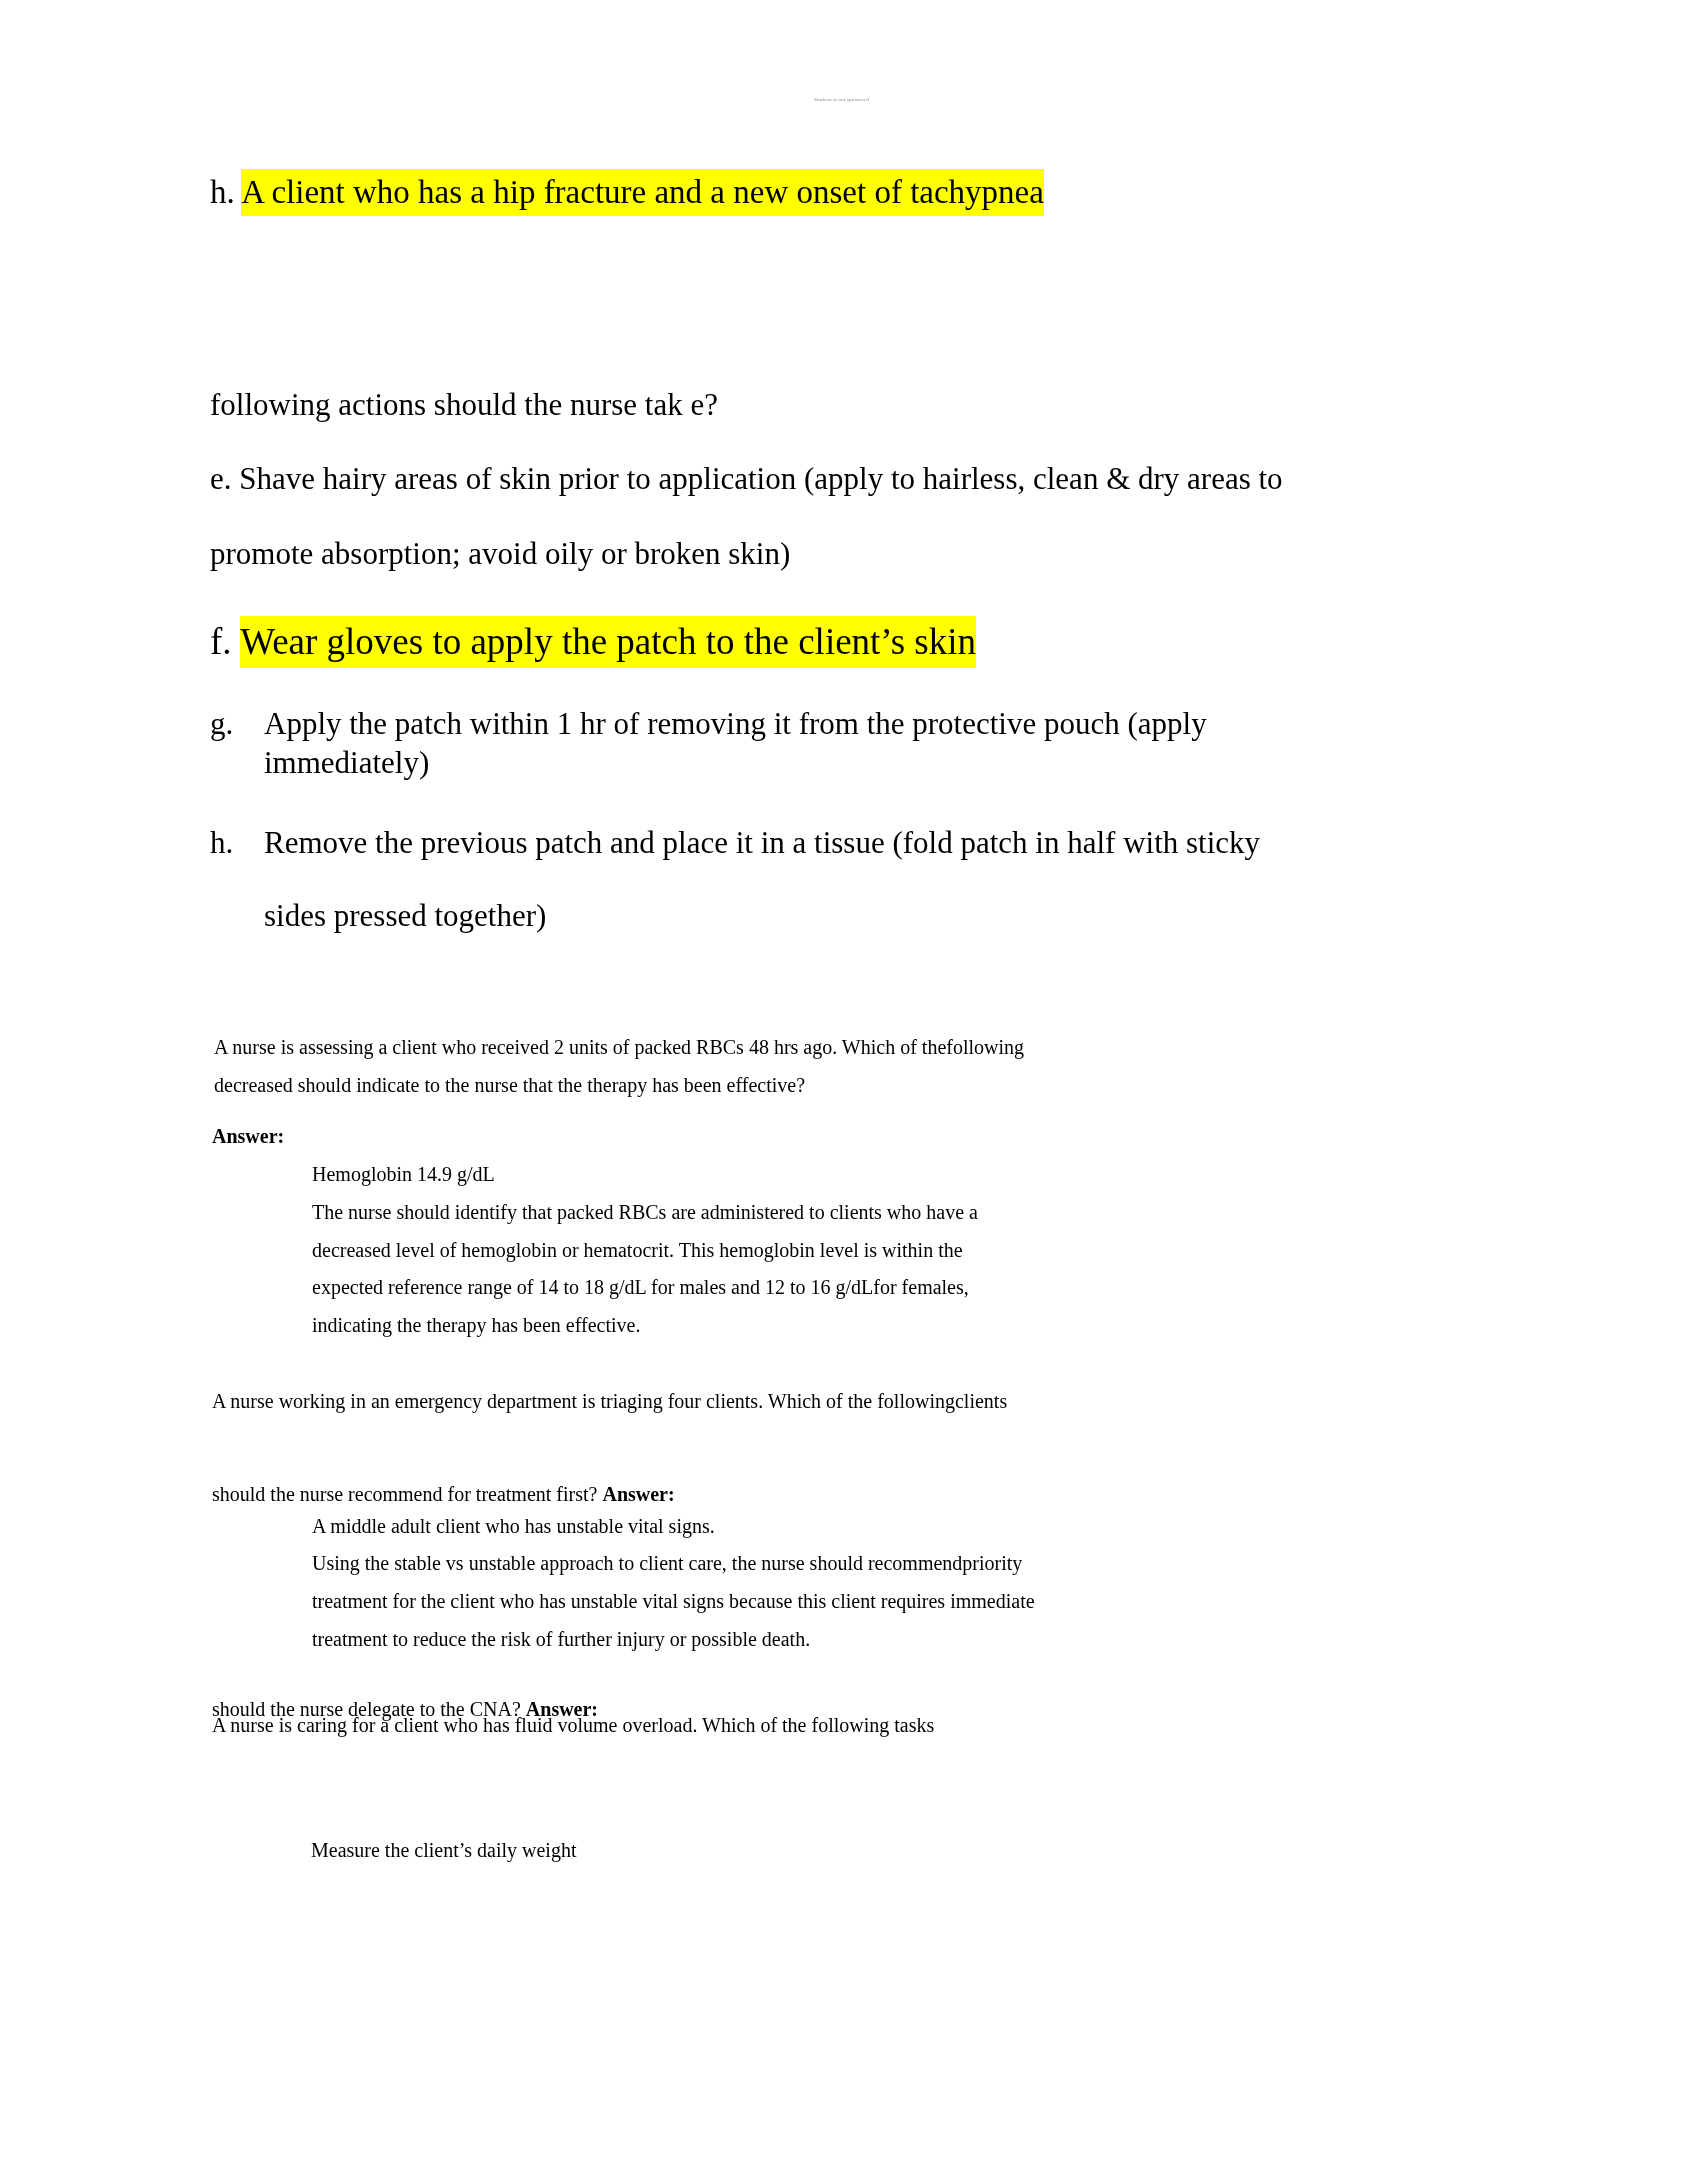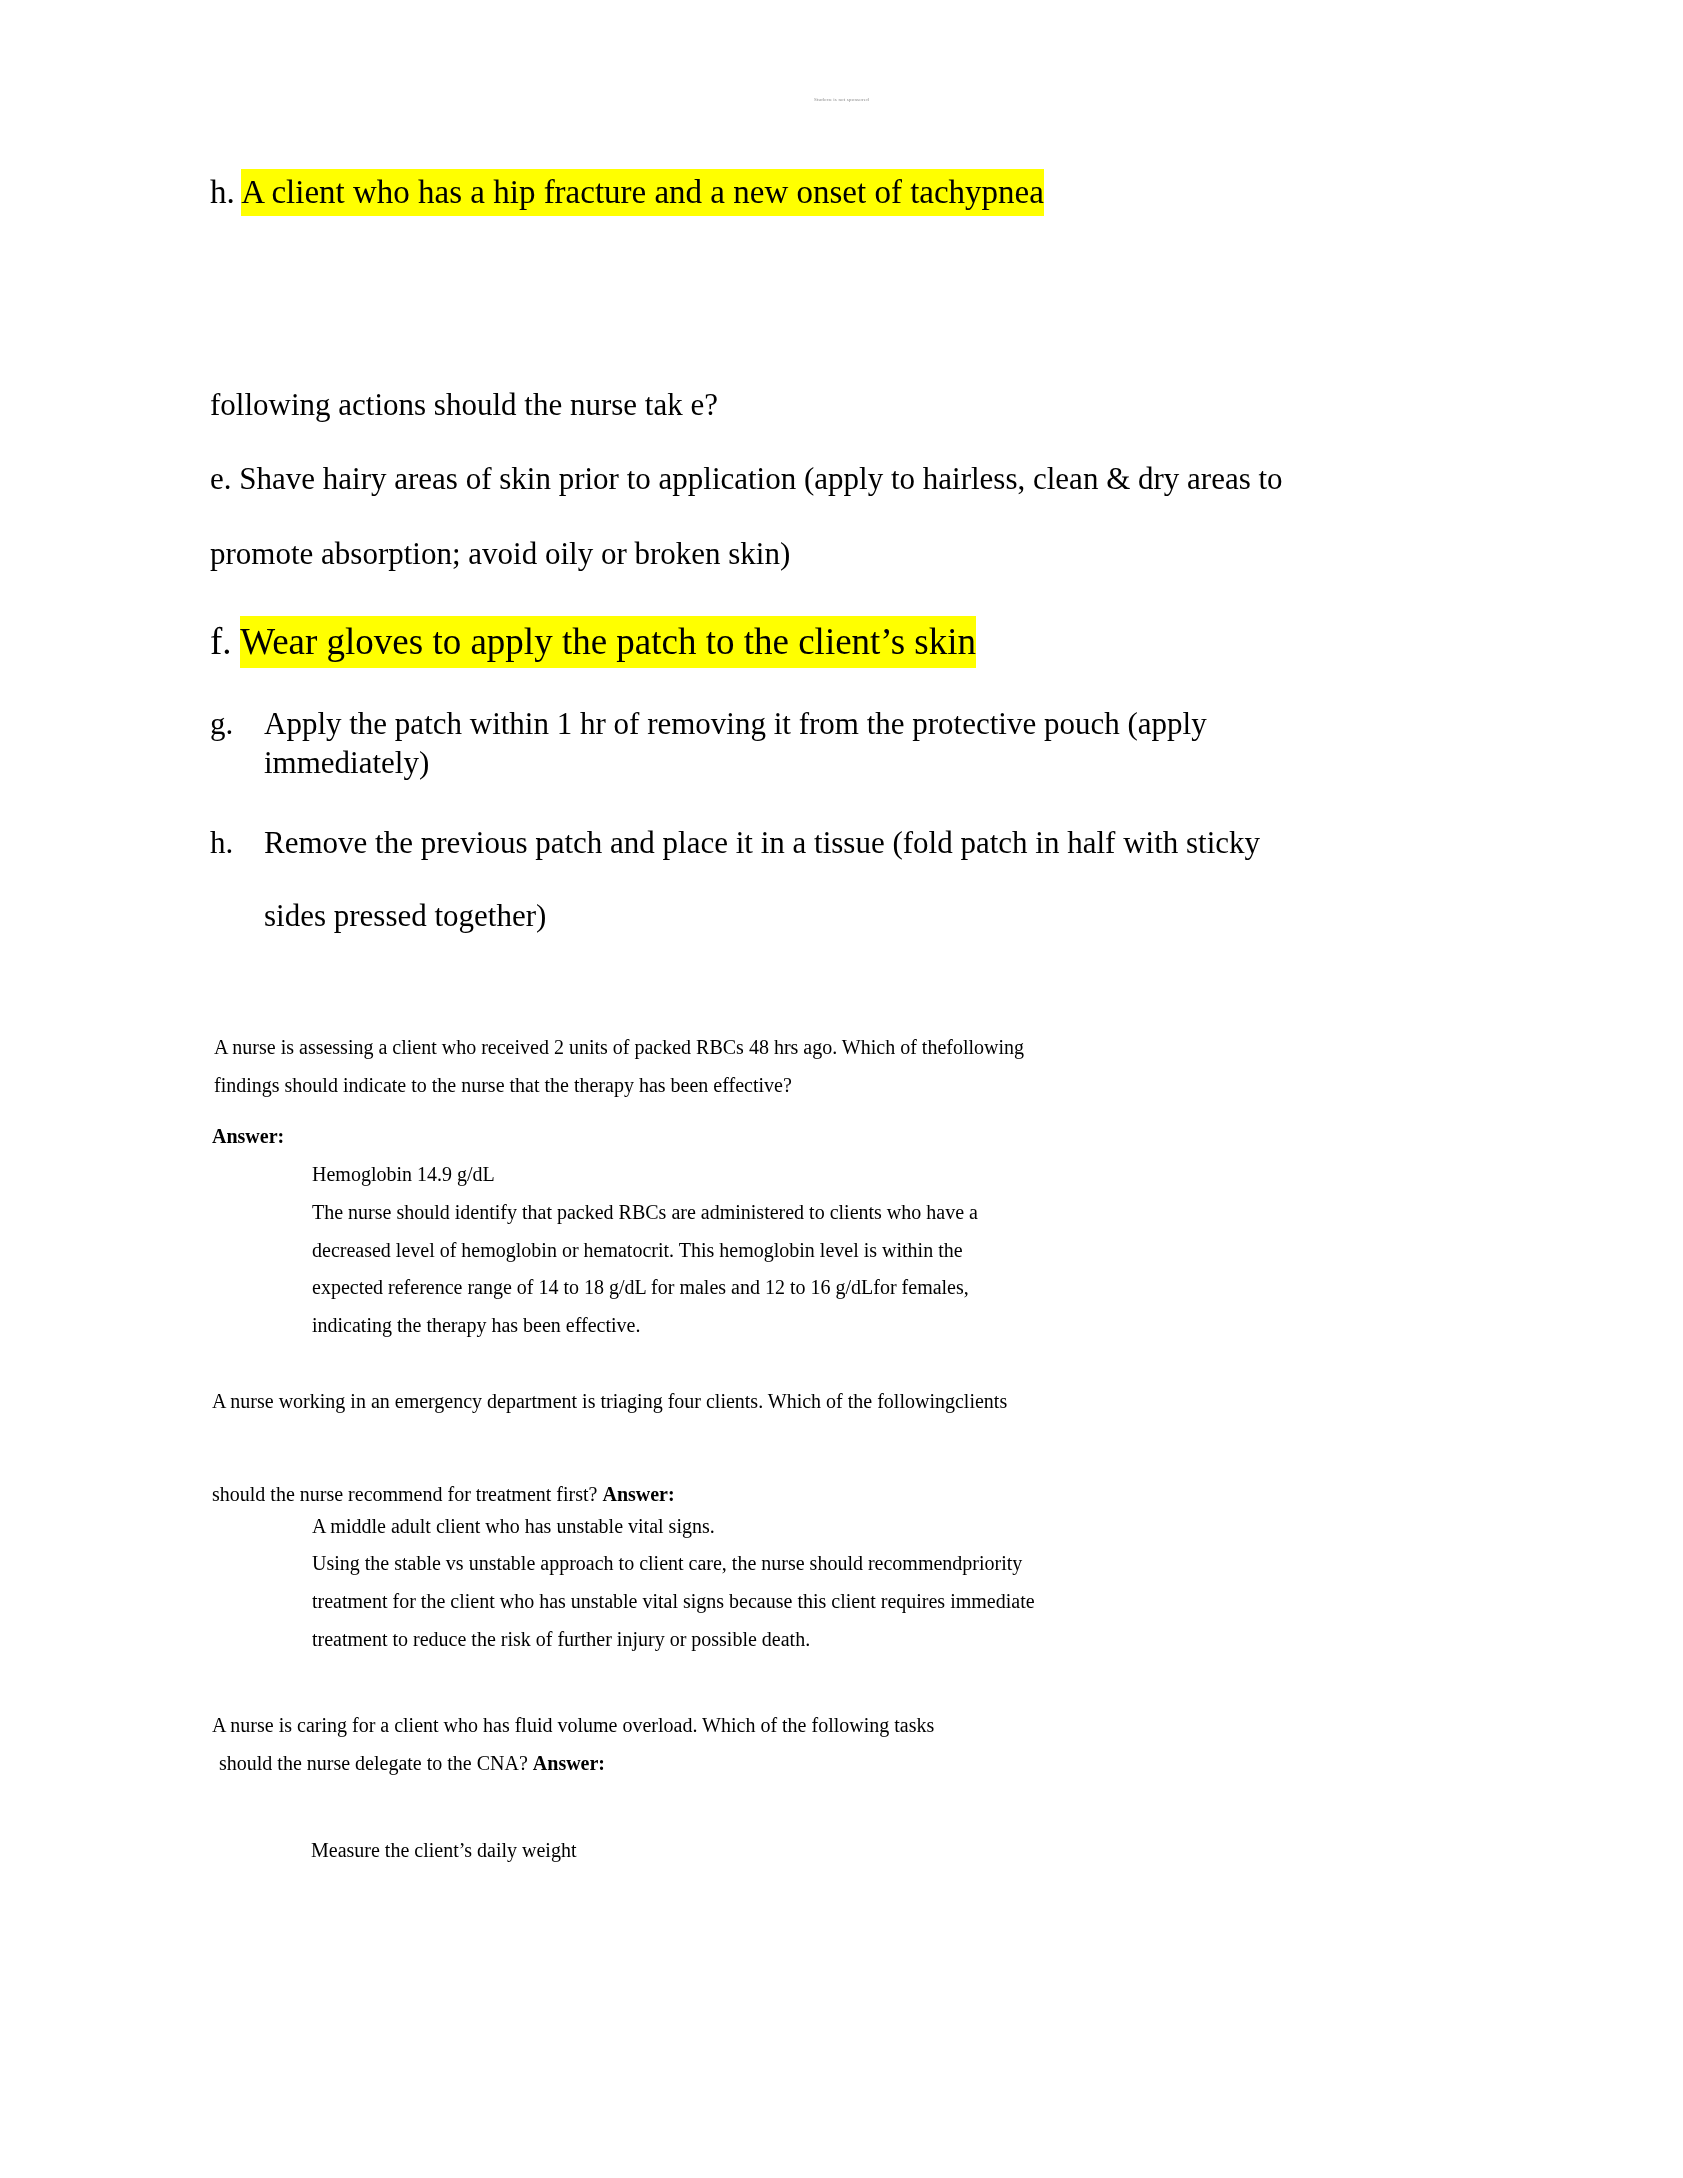--- a/index.html
+++ b/index.html
@@ -41,37 +41,37 @@
 
   <div class="line mid" style="left:210px; top:708px;">g.</div>
   <div class="line mid" style="left:264px; top:708px;">Apply the patch within 1 hr of removing it from the protective pouch (apply</div>
   <div class="line mid" style="left:264px; top:747px;">immediately)</div>
 
   <div class="line mid" style="left:210px; top:827px;">h.</div>
   <div class="line mid" style="left:264px; top:827px;">Remove the previous patch and place it in a tissue (fold patch in half with sticky</div>
   <div class="line mid" style="left:264px; top:900px;">sides pressed together)</div>
 
   <div class="line sm" style="left:214px; top:1037px;">A nurse is assessing a client who received 2 units of packed RBCs 48 hrs ago. Which of thefollowing</div>
-  <div class="line sm" style="left:214px; top:1075px;">findings should indicate to the nurse that the therapy has been effective?</div>
+  <div class="line sm" style="left:214px; top:1075px;">decreased should indicate to the nurse that the therapy has been effective?</div>
   <div class="line sm" style="left:212px; top:1126px;"><b>Answer:</b></div>
   <div class="line sm" style="left:312px; top:1164px;">Hemoglobin 14.9 g/dL</div>
   <div class="line sm" style="left:312px; top:1202px;">The nurse should identify that packed RBCs are administered to clients who have a</div>
   <div class="line sm" style="left:312px; top:1240px;">decreased level of hemoglobin or hematocrit. This hemoglobin level is within the</div>
   <div class="line sm" style="left:312px; top:1277px;">expected reference range of 14 to 18 g/dL for males and 12 to 16 g/dLfor females,</div>
   <div class="line sm" style="left:312px; top:1315px;">indicating the therapy has been effective.</div>
 
   <div class="line sm" style="left:212px; top:1391px;">A nurse working in an emergency department is triaging four clients. Which of the followingclients</div>
   <div class="line sm" style="left:212px; top:1436px;margin-top:48px;">
     <span>should the nurse recommend for treatment first?</span> <b>Answer:</b>
   </div>
   <div class="line sm" style="left:312px; top:1516px;">A middle adult client who has unstable vital signs.</div>
   <div class="line sm" style="left:312px; top:1553px;">Using the stable vs unstable approach to client care, the nurse should recommendpriority</div>
   <div class="line sm" style="left:312px; top:1591px;">treatment for the client who has unstable vital signs because this client requires immediate</div>
   <div class="line sm" style="left:312px; top:1629px;">treatment to reduce the risk of further injury or possible death.</div>
 
   <div class="line sm" style="left:212px; top:1715px;">A nurse is caring for a client who has fluid volume overload. Which of the following tasks</div>
-  <div class="line sm" style="left:212px; top:1753px;margin-left:7px;">
+  <div class="line sm" style="left:212px; top:1699px;">
     <span>should the nurse delegate to the CNA?</span> <b>Answer:</b>
   </div>
   <div class="line sm" style="left:311px; top:1840px;">Measure the client’s daily weight</div>
 
 </div>
 
 
 </body></html>

